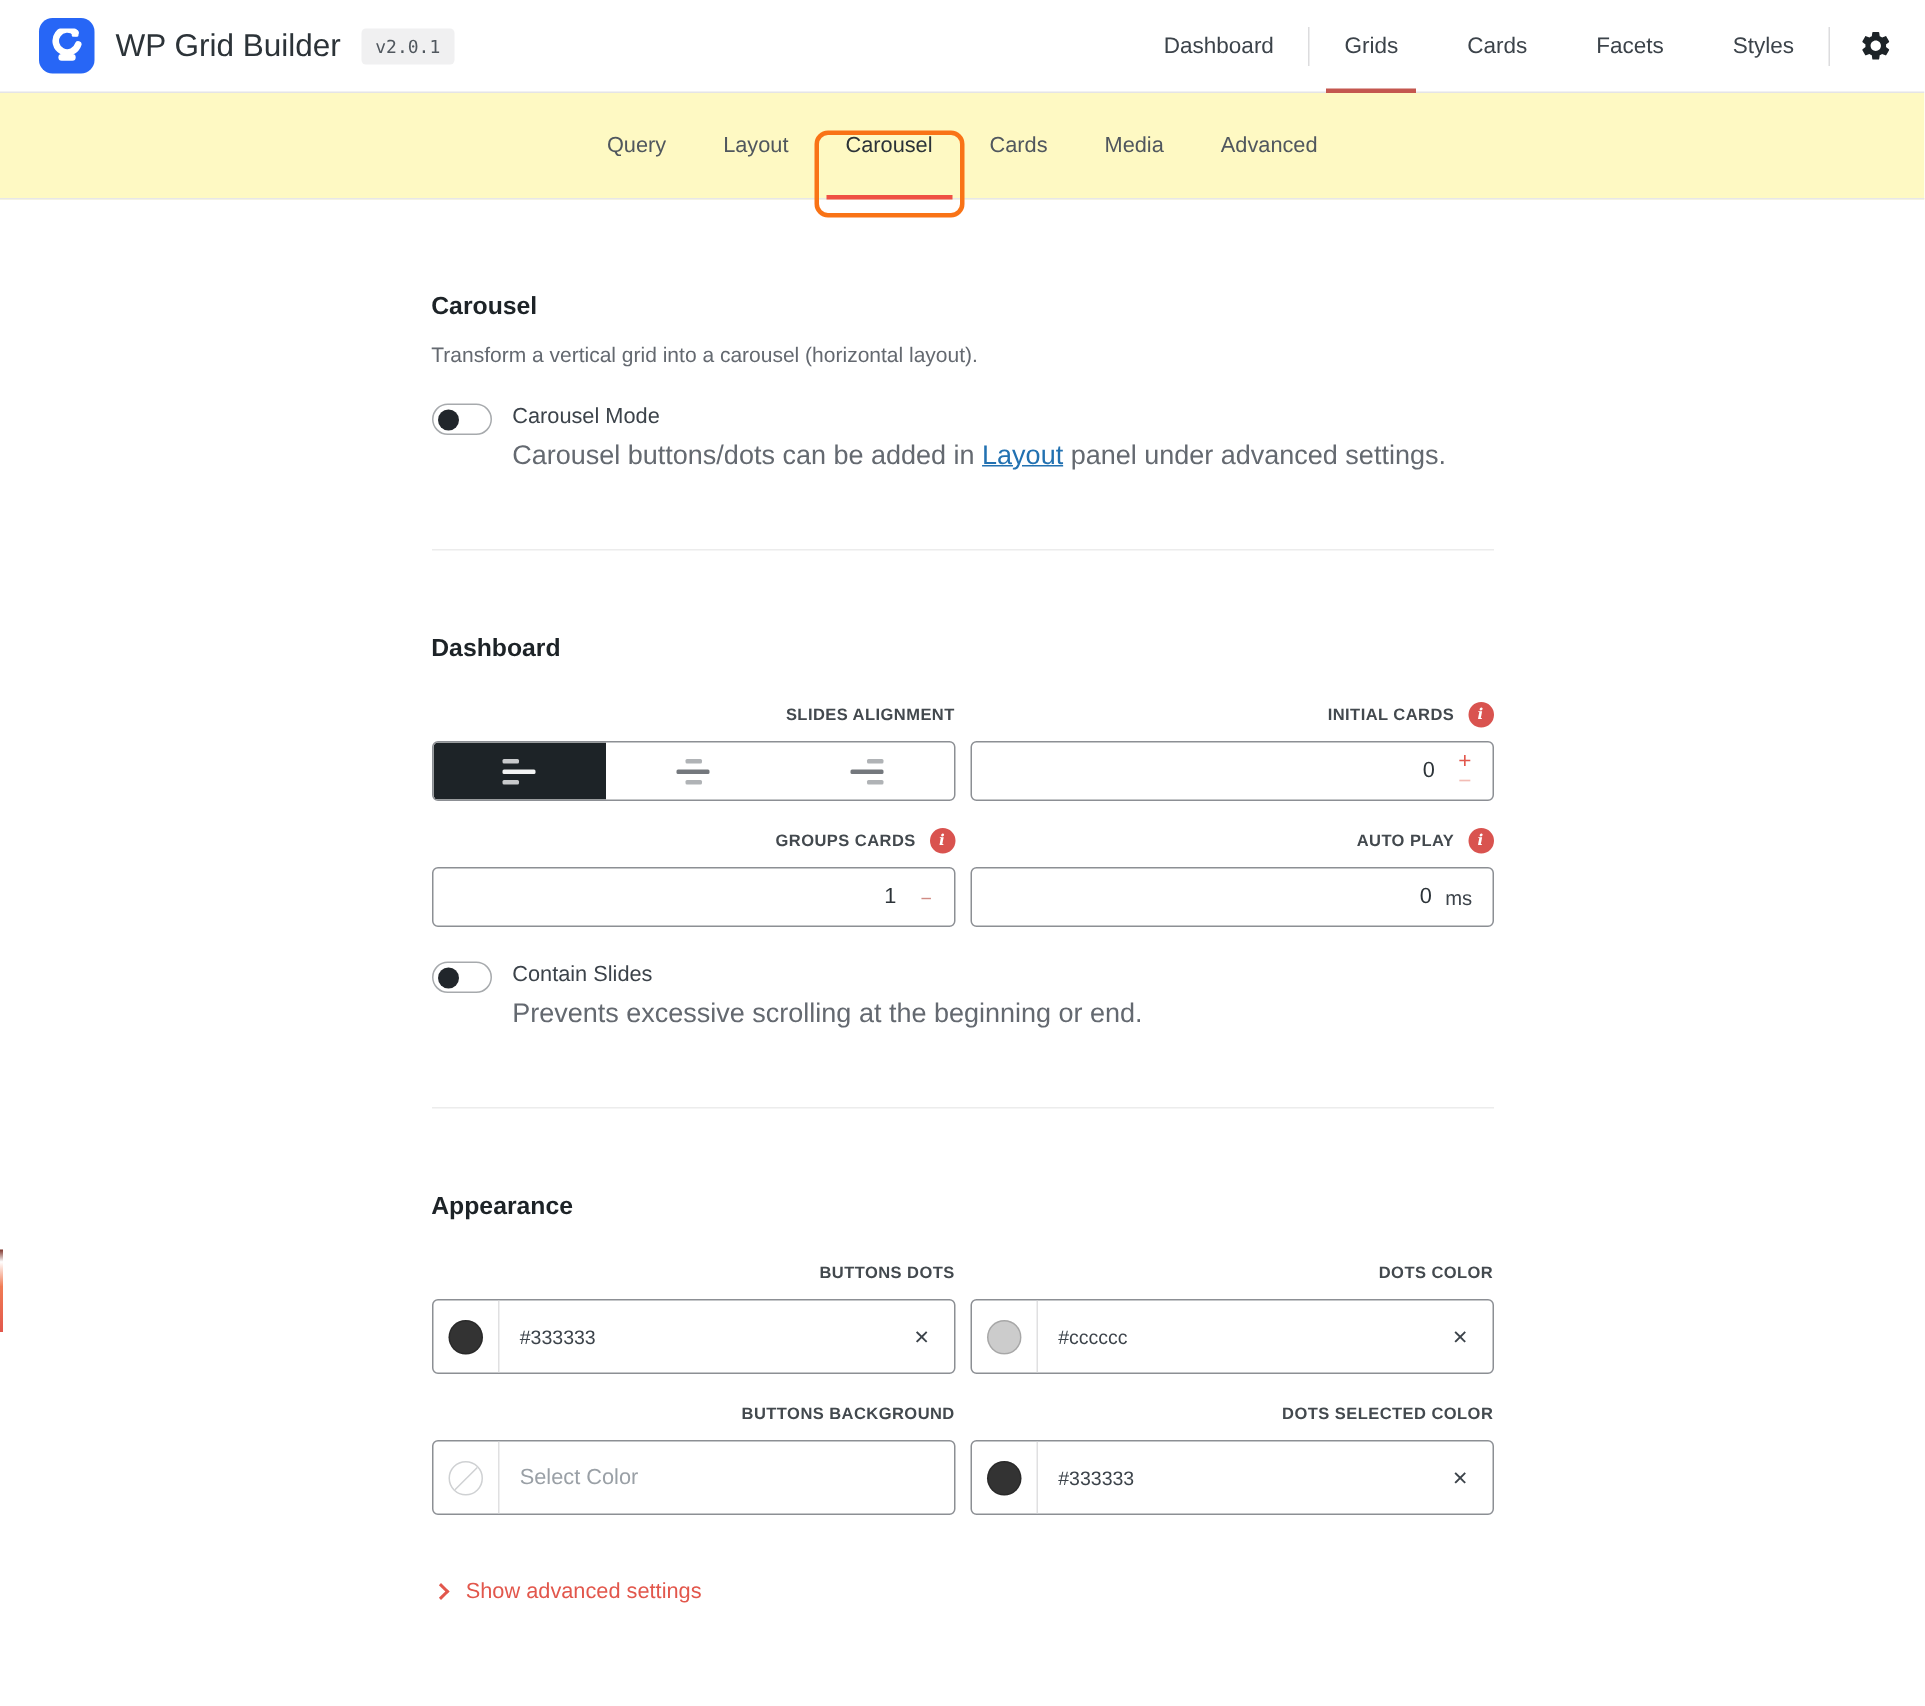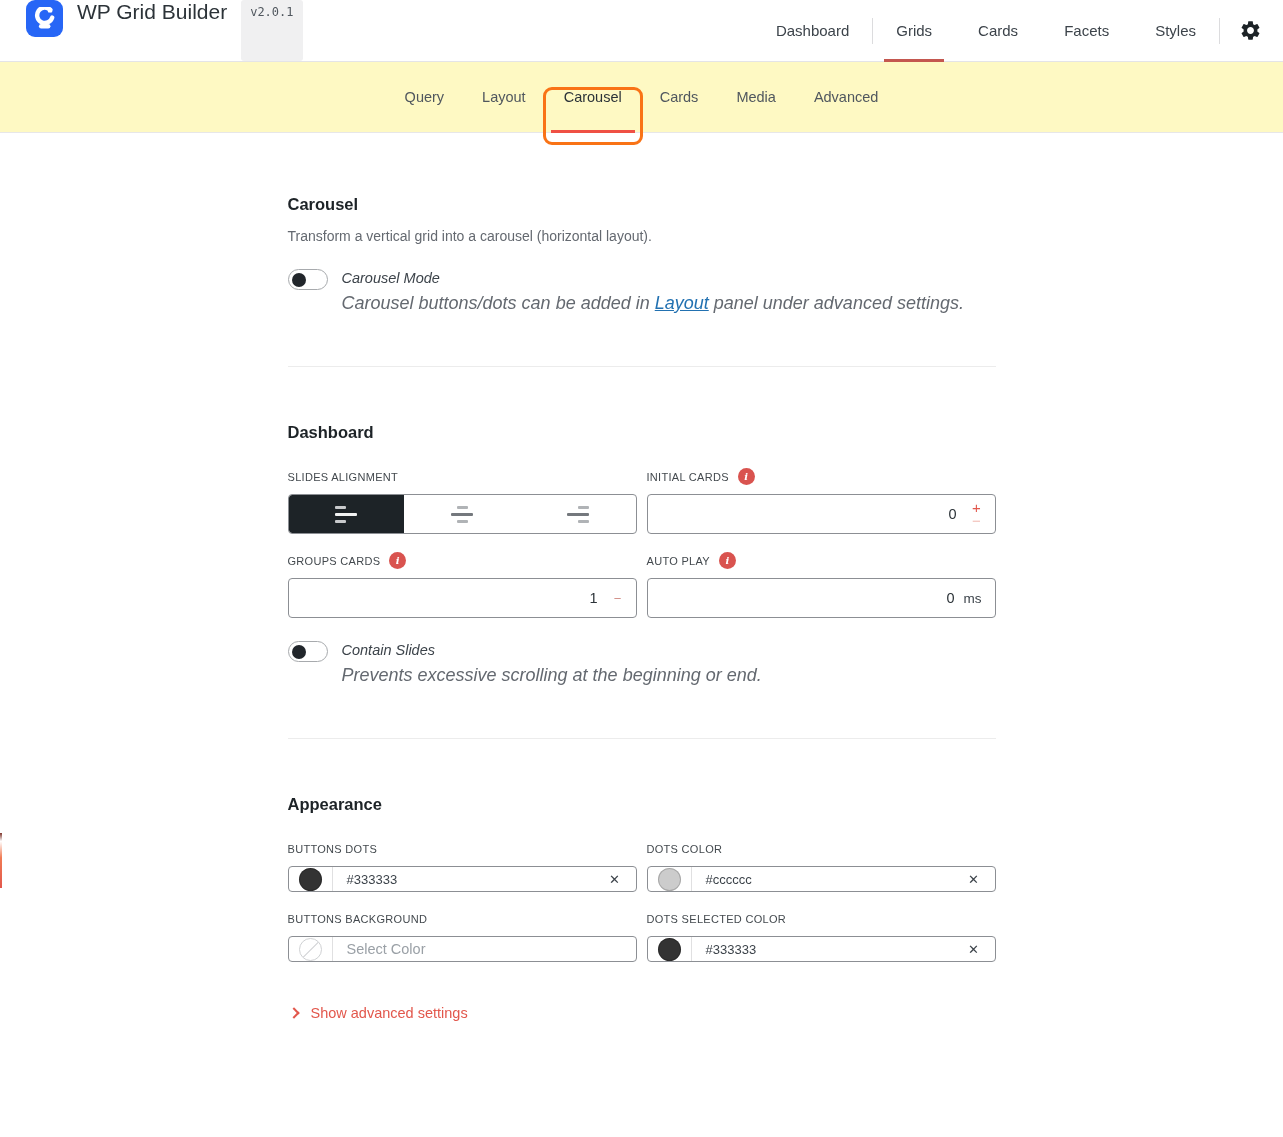--- a/index.html
+++ b/index.html
@@ -4,21 +4,21 @@
 <style>
   * { margin:0; padding:0; box-sizing:border-box; }
   html,body { background:#fff; }
   body {
     width:1283px; height:1137px; position:relative; overflow:hidden;
     font-family:"Liberation Sans", sans-serif; color:#3c434a;
   }
   button { background:none; border:0; font-family:inherit; cursor:pointer; }
 
   
-  .header { height:62px; display:flex; padding-left:26px;
+  .header { height:62px; display:flex; align-items:center; padding-left:26px;
             border-bottom:1px solid #e4e4e7; background:#fff; }
   .logo { width:37px; height:37px; border-radius:9px; background:#2766f6;
           display:flex; align-items:center; justify-content:center; flex-shrink:0; }
   .app-title { font-size:21px; color:#2c3338; margin-left:14px; white-space:nowrap; }
   .badge { margin-left:14px; font-family:"DejaVu Sans Mono", monospace; font-size:12px;
            color:#50575e; background:#f0f0f1; padding:5px 9px; border-radius:3px; }
   .nav { margin-left:auto; display:flex; align-items:center; height:100%; }
   .nav-item { padding:0 23px; font-size:15px; color:#3c434a; height:100%;
               display:flex; align-items:center; position:relative; }
   .nav-item.active::after { content:""; position:absolute; left:11px; right:11px;
@@ -37,34 +37,34 @@
   .tab-highlight { position:absolute; left:-2px; right:-2px; top:25px; bottom:-13px;
                    border:3px solid #f97316; border-radius:9px; pointer-events:none; z-index:3; }
 
   
   .content { width:708px; margin:0 auto; padding-top:62px; }
   .section-title { font-size:16.5px; font-weight:700; color:#1d2327; margin-bottom:14px; }
   .section-desc { font-size:14px; color:#646970; margin-bottom:24px; }
   .divider { border:0; border-top:1px solid #ececec; margin-top:52px; }
   .section-gap { margin-top:56px; }
 
-  .toggle-row { display:flex; gap:14px;font-style:italic; }
+  .toggle-row { display:flex; gap:14px; }
   .toggle { width:40px; height:21px; border:1px solid #a7aaad; border-radius:11px;
             background:#fff; position:relative; flex-shrink:0; margin-top:1px; }
   .toggle .knob { position:absolute; left:3px; top:2.5px; width:14px; height:14px;
             border-radius:50%; background:#21262b; }
   .toggle-label { font-size:14.5px; color:#3c434a; padding-top:2px; }
   .toggle-help { margin-top:7px; font-size:18px; color:#646970; }
   .toggle-help a { color:#2271b1; }
 
   .field-grid { display:grid; grid-template-columns:349px 349px; column-gap:10px;
                 margin-bottom:0; }
   .field { margin-bottom:18px; }
-  .field-label { font-size:11px; font-weight:400; color:#43494e; letter-spacing:.3px;
-                 margin-bottom:9px; display:flex; align-items:center; gap:9px; height:17px; }
+  .field-label { font-size:11px; font-weight:700; color:#43494e; letter-spacing:.3px;
+                 margin-bottom:9px; display:flex; align-items:center; gap:9px; height:17px;justify-content:flex-end; }
   .info { width:17px; height:17px; border-radius:50%; background:#d9534f; color:#fff;
           font-size:10px; font-weight:700; display:flex; align-items:center;
           justify-content:center; }
   .info::after { content:"i"; font-family:"DejaVu Serif", serif; font-style:italic; }
 
   .control { height:40px; border:1px solid #8c8f94; border-radius:4px; background:#fff;
              display:flex; align-items:stretch; overflow:hidden; }
   .segment { flex:1; display:flex; align-items:center; justify-content:center; }
   .segment.selected { background:#1d2327; border-radius:3px 0 0 3px; }
   .align-icon { display:flex; flex-direction:column; gap:4px; width:22px; }
@@ -81,21 +81,21 @@
                    color:#2c3338; padding:0 9px 0 12px; background:transparent;
                    font-family:inherit; min-width:0; }
   .spinner { width:22px; display:flex; flex-direction:column; align-items:center;
              justify-content:center; gap:2px; margin-right:7px; }
   .spinner .plus { color:#e2574c; font-size:15px; line-height:11px; }
   .spinner .minus { color:#f2bcb5; font-size:15px; line-height:11px; }
   .spinner .minus.solo { color:#d08b84; font-size:13px; line-height:13px; }
   .unit { font-size:13.5px; color:#3c434a; align-self:center; padding-right:13px; }
   .unit.accent { color:#e2574c; }
 
-  .color-control { height:26px; }
+  .color-control { height:50px; }
   .swatch-cell { width:44px; display:flex; align-items:center; justify-content:center;
                  border-right:1px solid #e0e0e1; flex-shrink:0; }
   .swatch { width:23px; height:23px; border-radius:50%;
             box-shadow:inset 0 0 0 1px rgba(0,0,0,.18); }
   .no-swatch { width:23px; height:23px; border-radius:50%; border:1px solid #cfd1d3;
                background:#fff; position:relative; overflow:hidden; }
   .no-swatch::after { content:""; position:absolute; left:-2px; top:10px; width:26px;
                height:1px; background:#cfd1d3; transform:rotate(-45deg); }
   .color-text { flex:1; display:flex; align-items:center; font-size:13px; color:#3c434a;
                 padding-left:14px; }

